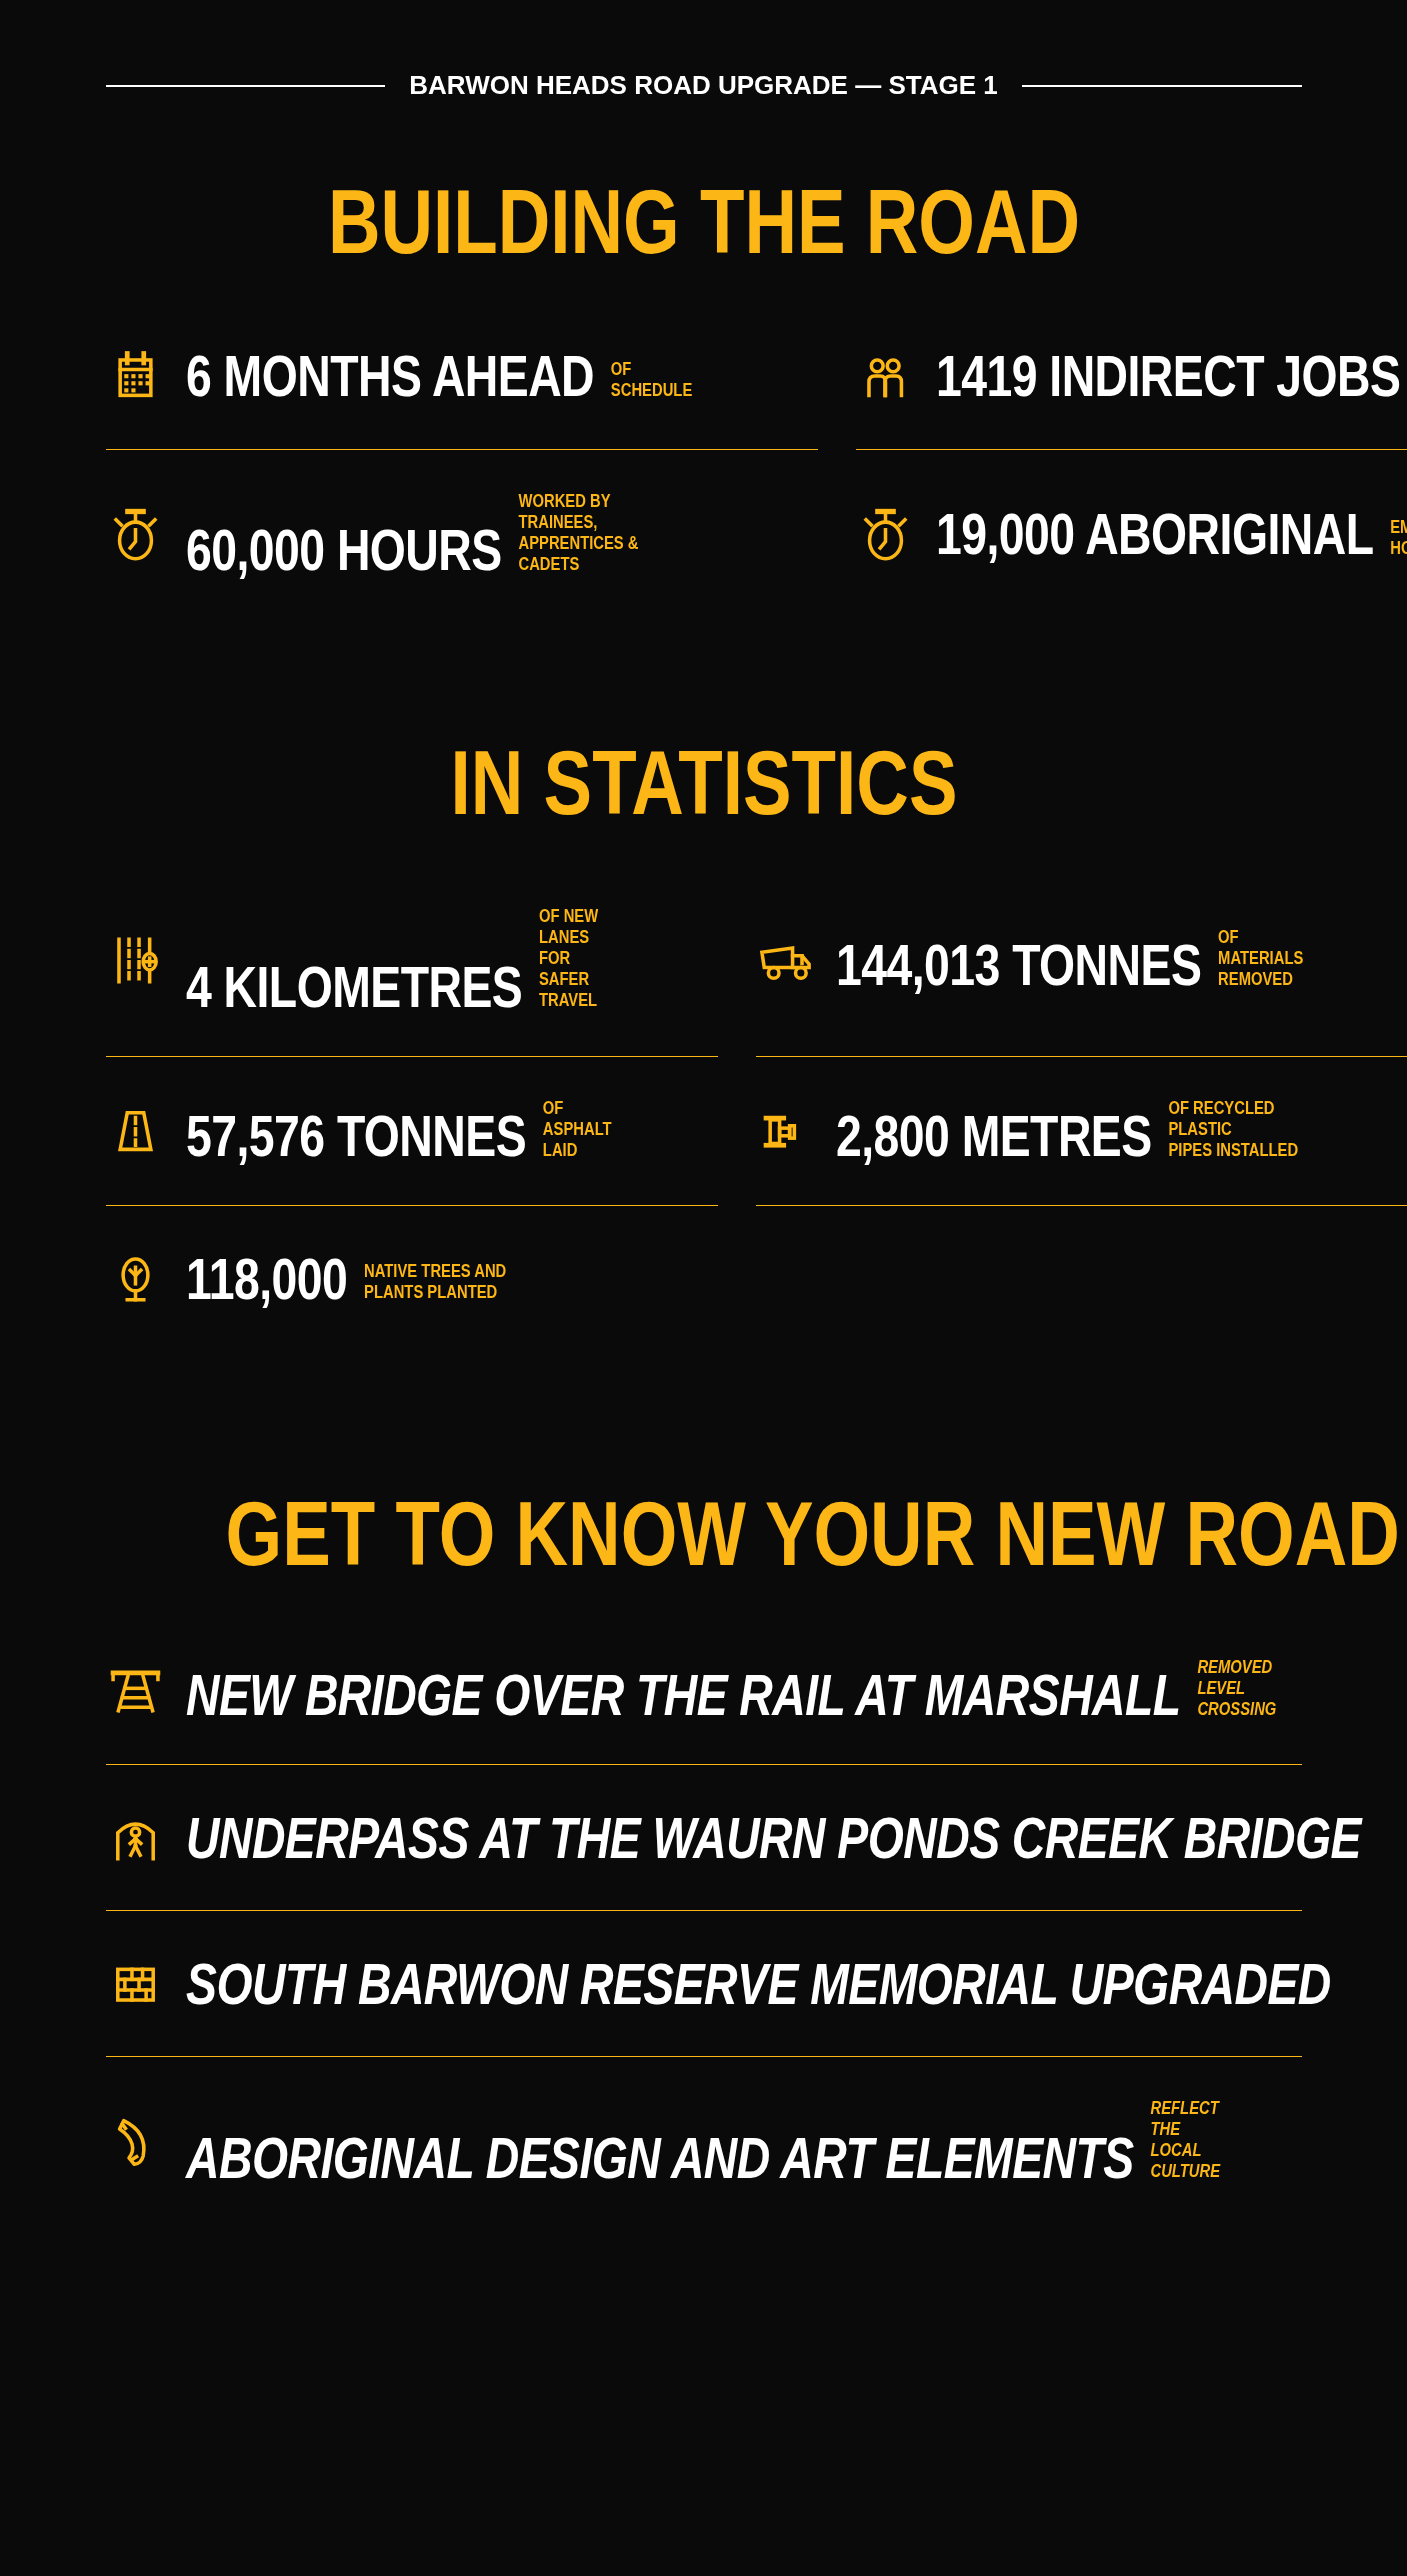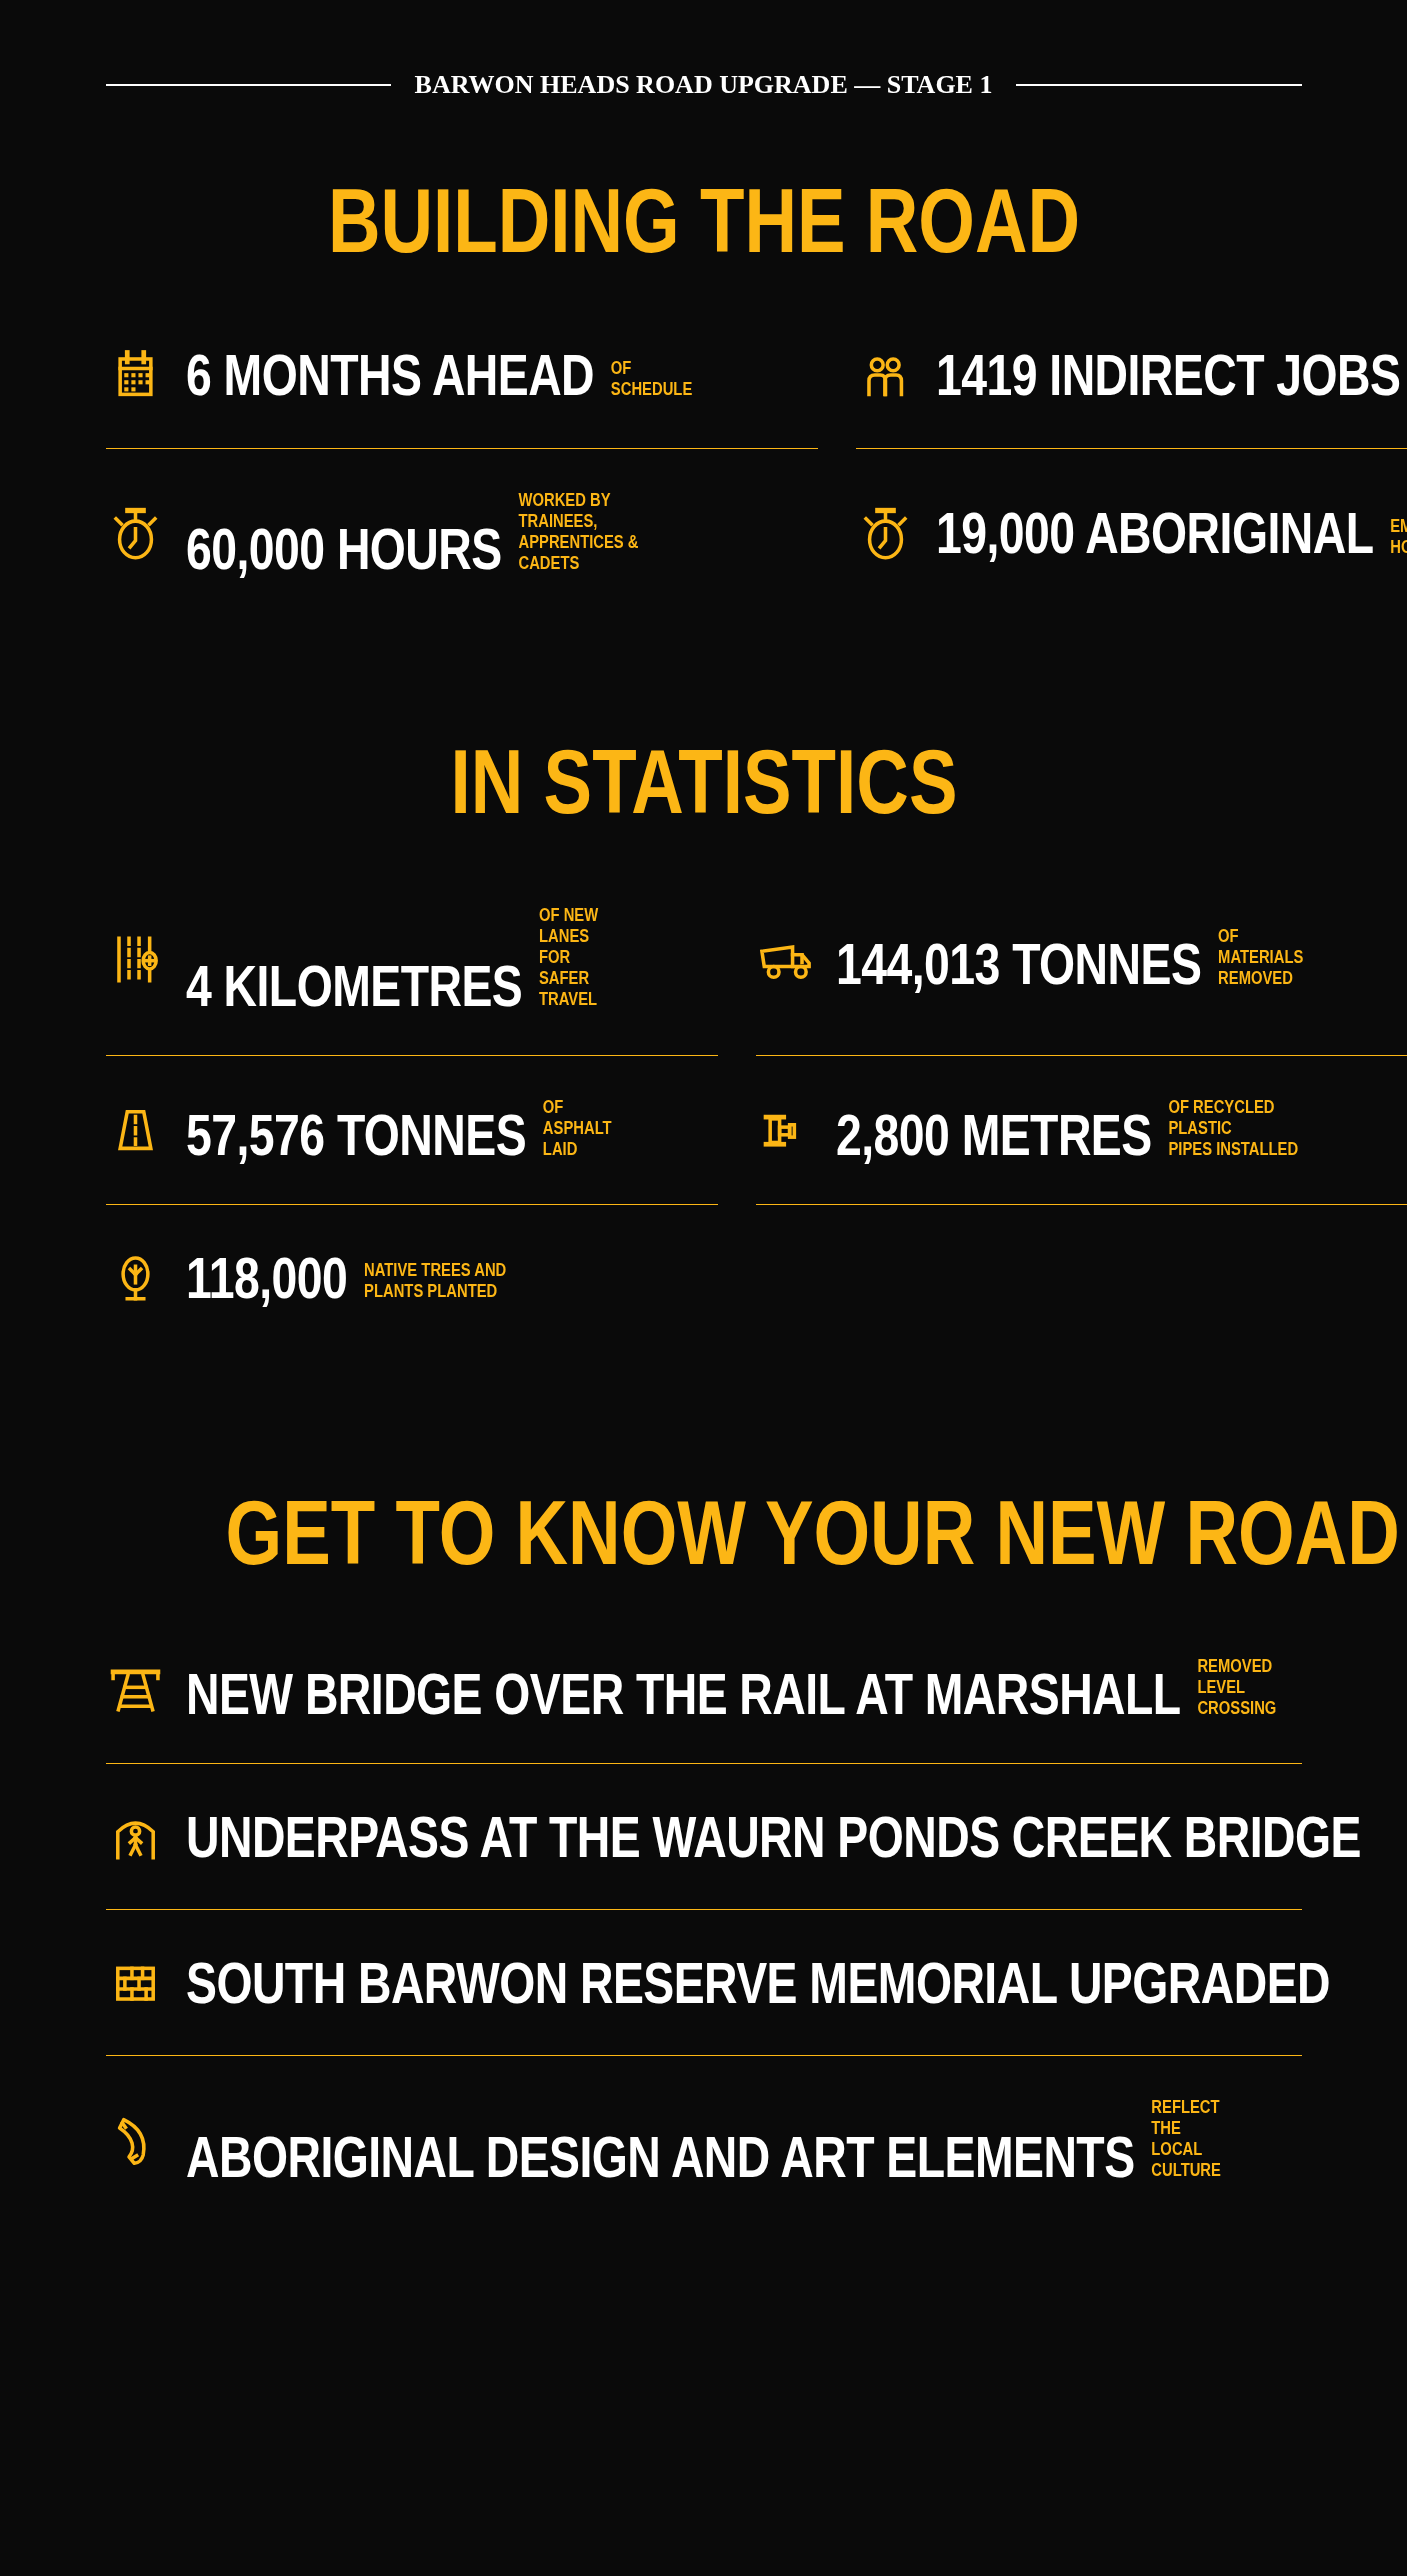--- a/index.html
+++ b/index.html
@@ -5,42 +5,42 @@
   html, body { margin:0; padding:0; }
   body {
     width:1407px; height:2576px;
     background:#0a0a0a;
     font-family:"Liberation Sans", sans-serif;
     overflow:hidden;
   }
   .content { width:1196px; margin:0 auto; }
 
   
-  .header { display:flex; align-items:center; gap:24px; padding-top:70px;font-family:Liberation Serif, serif; }
+  .header { display:flex; align-items:center; gap:24px; padding-top:70px; }
   .rule { flex:1 1 auto; height:2px; background:#ffffff; }
   .header-title {
     color:#ffffff; font-weight:bold; font-size:26px;
     letter-spacing:0px; white-space:nowrap;
   }
 
   
   .section-heading {
     color:var(--accent); font-weight:bold; font-size:91px; line-height:1.04;
     text-align:center; white-space:nowrap;
     transform:scaleX(0.80); transform-origin:center;
     margin-bottom:34px;
   }
   .head-building   { margin-top:74px; }
   .head-statistics { margin-top:117px; }
   .head-road       { margin-top:136px; }
 
   
   .grid { display:grid; grid-template-columns:1fr 1fr; column-gap:38px; }
   .cell { display:flex; align-items:center; padding:40px 0; overflow:visible; }
-  .list { display:block; }
+  .list { display:block;font-style:italic; }
   .row  { display:flex; align-items:center; padding:40px 0; }
   .hasline { border-bottom:1.3px solid var(--accent); }
 
   .icon {
     width:59px; height:65px; flex:0 0 auto; margin-right:21px;
     color:var(--accent); display:flex; align-items:center; justify-content:center;
   }
   .icon svg { width:100%; height:100%; }
 
   .stat-text {

